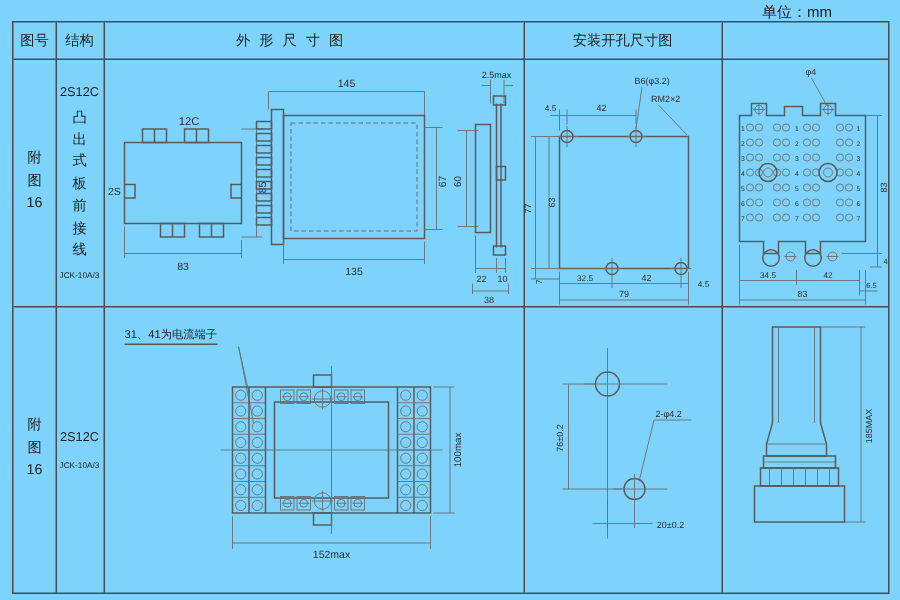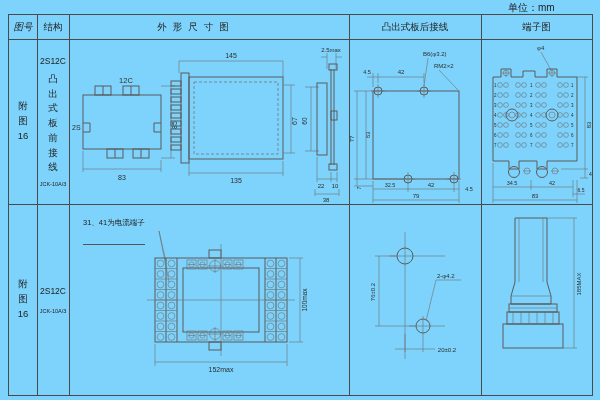--- a/index.html
+++ b/index.html
@@ -10,21 +10,21 @@
   .vline{position:absolute;top:0;bottom:0;width:0;border-left:1px solid #4a4a4a;}
   .hline{position:absolute;left:0;right:0;height:0;border-top:1px solid #4a4a4a;}
   .hline.thick{border-top:1.5px solid #4a4a4a;}
   .cell{position:absolute;display:flex;align-items:center;justify-content:center;}
   .hcell{font-size:9.5px;color:#222;}
   .sp{letter-spacing:6px;text-indent:6px;}
   .figcell,.structcell{flex-direction:column;}
   .vtext{width:13px;font-size:9.5px;line-height:1.55;word-break:break-all;text-align:center;color:#222;}
   .model{font-size:8.5px;color:#222;margin-bottom:6px;white-space:nowrap;}
   .rtype{font-size:5.5px;color:#222;margin-top:6px;white-space:nowrap;}
-  .note{position:absolute;font-size:7.5px;color:#222;border-bottom:1px solid #555;padding-bottom:16px;white-space:nowrap;}
+  .note{position:absolute;font-size:7.5px;color:#222;border-bottom:1px solid #555;padding-bottom:1px;white-space:nowrap;}
   svg{position:absolute;left:0;top:0;}
   svg .ln{stroke:#5b5b5b;stroke-width:1;fill:none;}
   svg .thin{stroke:#6e6e6e;stroke-width:.6;fill:none;}
   svg .dash{stroke:#6e6e6e;stroke-width:.7;fill:none;stroke-dasharray:3,2;}
   svg text{fill:#2e2e2e;font-family:"Liberation Sans","DejaVu Sans",sans-serif;}
 </style>
 </head>
 <body>
 
 <div id="page">
@@ -33,25 +33,24 @@
 
   <div id="tbl">
 
     <div class="vline" style="left:28px;"></div>
     <div class="vline" style="left:60px;"></div>
     <div class="vline" style="left:340px;"></div>
     <div class="vline" style="left:472px;"></div>
     <div class="hline thick" style="top:24px;"></div>
     <div class="hline" style="top:189px;"></div>
 
-    <div class="cell hcell" style="left:0;top:0;width:28px;height:24px;font-style:italic;">图号</div>
+    <div class="cell hcell" style="left:0;top:0;width:28px;height:24px;">图号</div>
     <div class="cell hcell" style="left:28px;top:0;width:32px;height:24px;">结构</div>
     <div class="cell hcell sp" style="left:44px;top:0;width:280px;height:24px;">外形尺寸图</div>
-    <div class="cell hcell" style="left:340px;top:0;width:132px;height:24px;">凸出式板后接线</div>
-    <div class="cell hcell" style="left:472px;top:0;width:111px;height:24px;">端子图</div>
+    <div class="cell hcell" style="left:340px;top:0;width:132px;height:24px;">安装开孔尺寸图</div>
 
     <div class="cell figcell" style="left:0;top:24px;width:28px;height:165px;">
       <div class="vtext">附图16</div>
     </div>
     <div class="cell structcell" style="left:28px;top:24px;width:32px;height:165px;">
       <div class="model">2S12C</div>
       <div class="vtext">凸出式板前接线</div>
       <div class="rtype">JCK-10A/3</div>
     </div>
 

